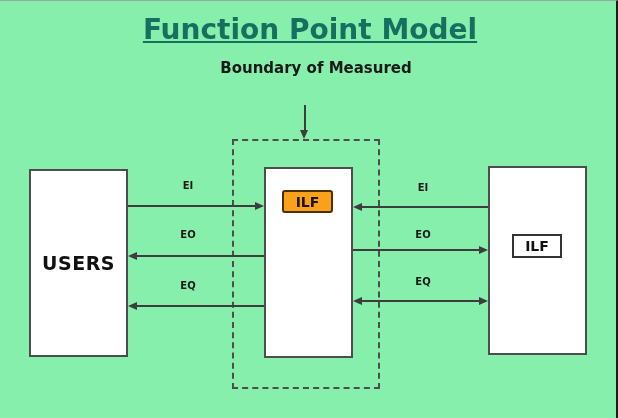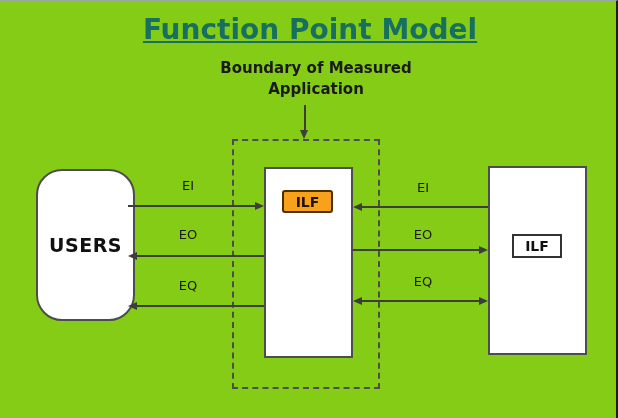--- a/index.html
+++ b/index.html
@@ -1,17 +1,17 @@
 <!DOCTYPE html>
 <html style="--title: #17705F; --file-fill: #F9A11B; --file-border: #4A3000; --line: #3d3d3d; --box-border: #4d4d4d;"><head>
 <meta charset="utf-8">
 <style>
   html,body { margin:0; padding:0; background:#fff; }
   .canvas {
-    position:relative; width:618px; height:418px; background:#84cc16;
+    position:relative; width:618px; height:418px; background:#86efac;
     overflow:hidden; box-sizing:border-box;
     border-top:1px solid #9aa8a4; border-right:2px solid #1c1c1c;
     font-family:"DejaVu Sans","Liberation Sans",sans-serif;
   }
   .title {
     position:absolute; left:310px; top:12px; transform:translateX(-50%);
     font-size:28px; font-weight:bold; color:var(--title,#17705F);
     text-decoration:underline; white-space:nowrap; letter-spacing:0px;
   }
   .boundary-caption {
@@ -27,21 +27,21 @@
   .ah.d { border-left:4.5px solid transparent; border-right:4.5px solid transparent; border-top:9px solid var(--line,#3d3d3d); }
   .dashed-boundary {
     position:absolute; left:232px; top:138px; width:148px; height:250px;
     box-sizing:border-box; border:2px dashed var(--box-border,#4d4d4d); background:transparent;
   }
   .solid-box {
     position:absolute; box-sizing:border-box; background:#ffffff;
     border:2px solid var(--box-border,#4d4d4d);
     display:flex; align-items:center; justify-content:center;
   }
-  .users-box  { left:36px;  top:168px; width:99px; height:152px;border-radius:26px; }
+  .users-box  { left:29px;  top:168px; width:99px; height:188px; }
   .mid-box    { left:264px; top:166px; width:89px; height:191px; }
   .other-box  { left:488px; top:165px; width:99px; height:189px; }
   .users-label { font-size:19px; font-weight:bold; color:#111; letter-spacing:0.5px; }
   .file-box {
     position:absolute; box-sizing:border-box; width:51px; height:23px; border-radius:3px;
     background:var(--file-fill,#F9A11B); border:2px solid var(--file-border,#4a3000);
     display:flex; align-items:center; justify-content:center;
     font-size:14px; font-weight:bold; color:#201300;
   }
   .ilf-white {
@@ -49,33 +49,32 @@
     background:#ffffff; border:2px solid #333;
     display:flex; align-items:center; justify-content:center;
     font-size:14px; font-weight:bold; color:#111;
   }
   .other-caption {
     position:absolute; left:536px; top:136px; transform:translateX(-50%);
     font-size:12.5px; color:#222; white-space:nowrap;
   }
   .flow-label {
     position:absolute; transform:translateX(-50%);
-    font-size:13px; font-weight:normal; color:#1a1a1a; line-height:18px;
+    font-size:10px; font-weight:bold; color:#1a1a1a; line-height:18px;
   }
 </style>
 </head>
 <body>
 
 <div class="canvas">
 
   <div class="title">Function Point Model</div>
 
   <div class="boundary-caption">
     <div>Boundary of Measured</div>
-    <div>Application</div>
   </div>
 
   <div class="vline" style="left:304px; top:104px; height:27px;"></div>
   <div class="ah d" style="left:300px; top:129px;"></div>
 
   <div class="dashed-boundary"></div>
 
   <div class="solid-box users-box">
     <span class="users-label">USERS</span>
   </div>

